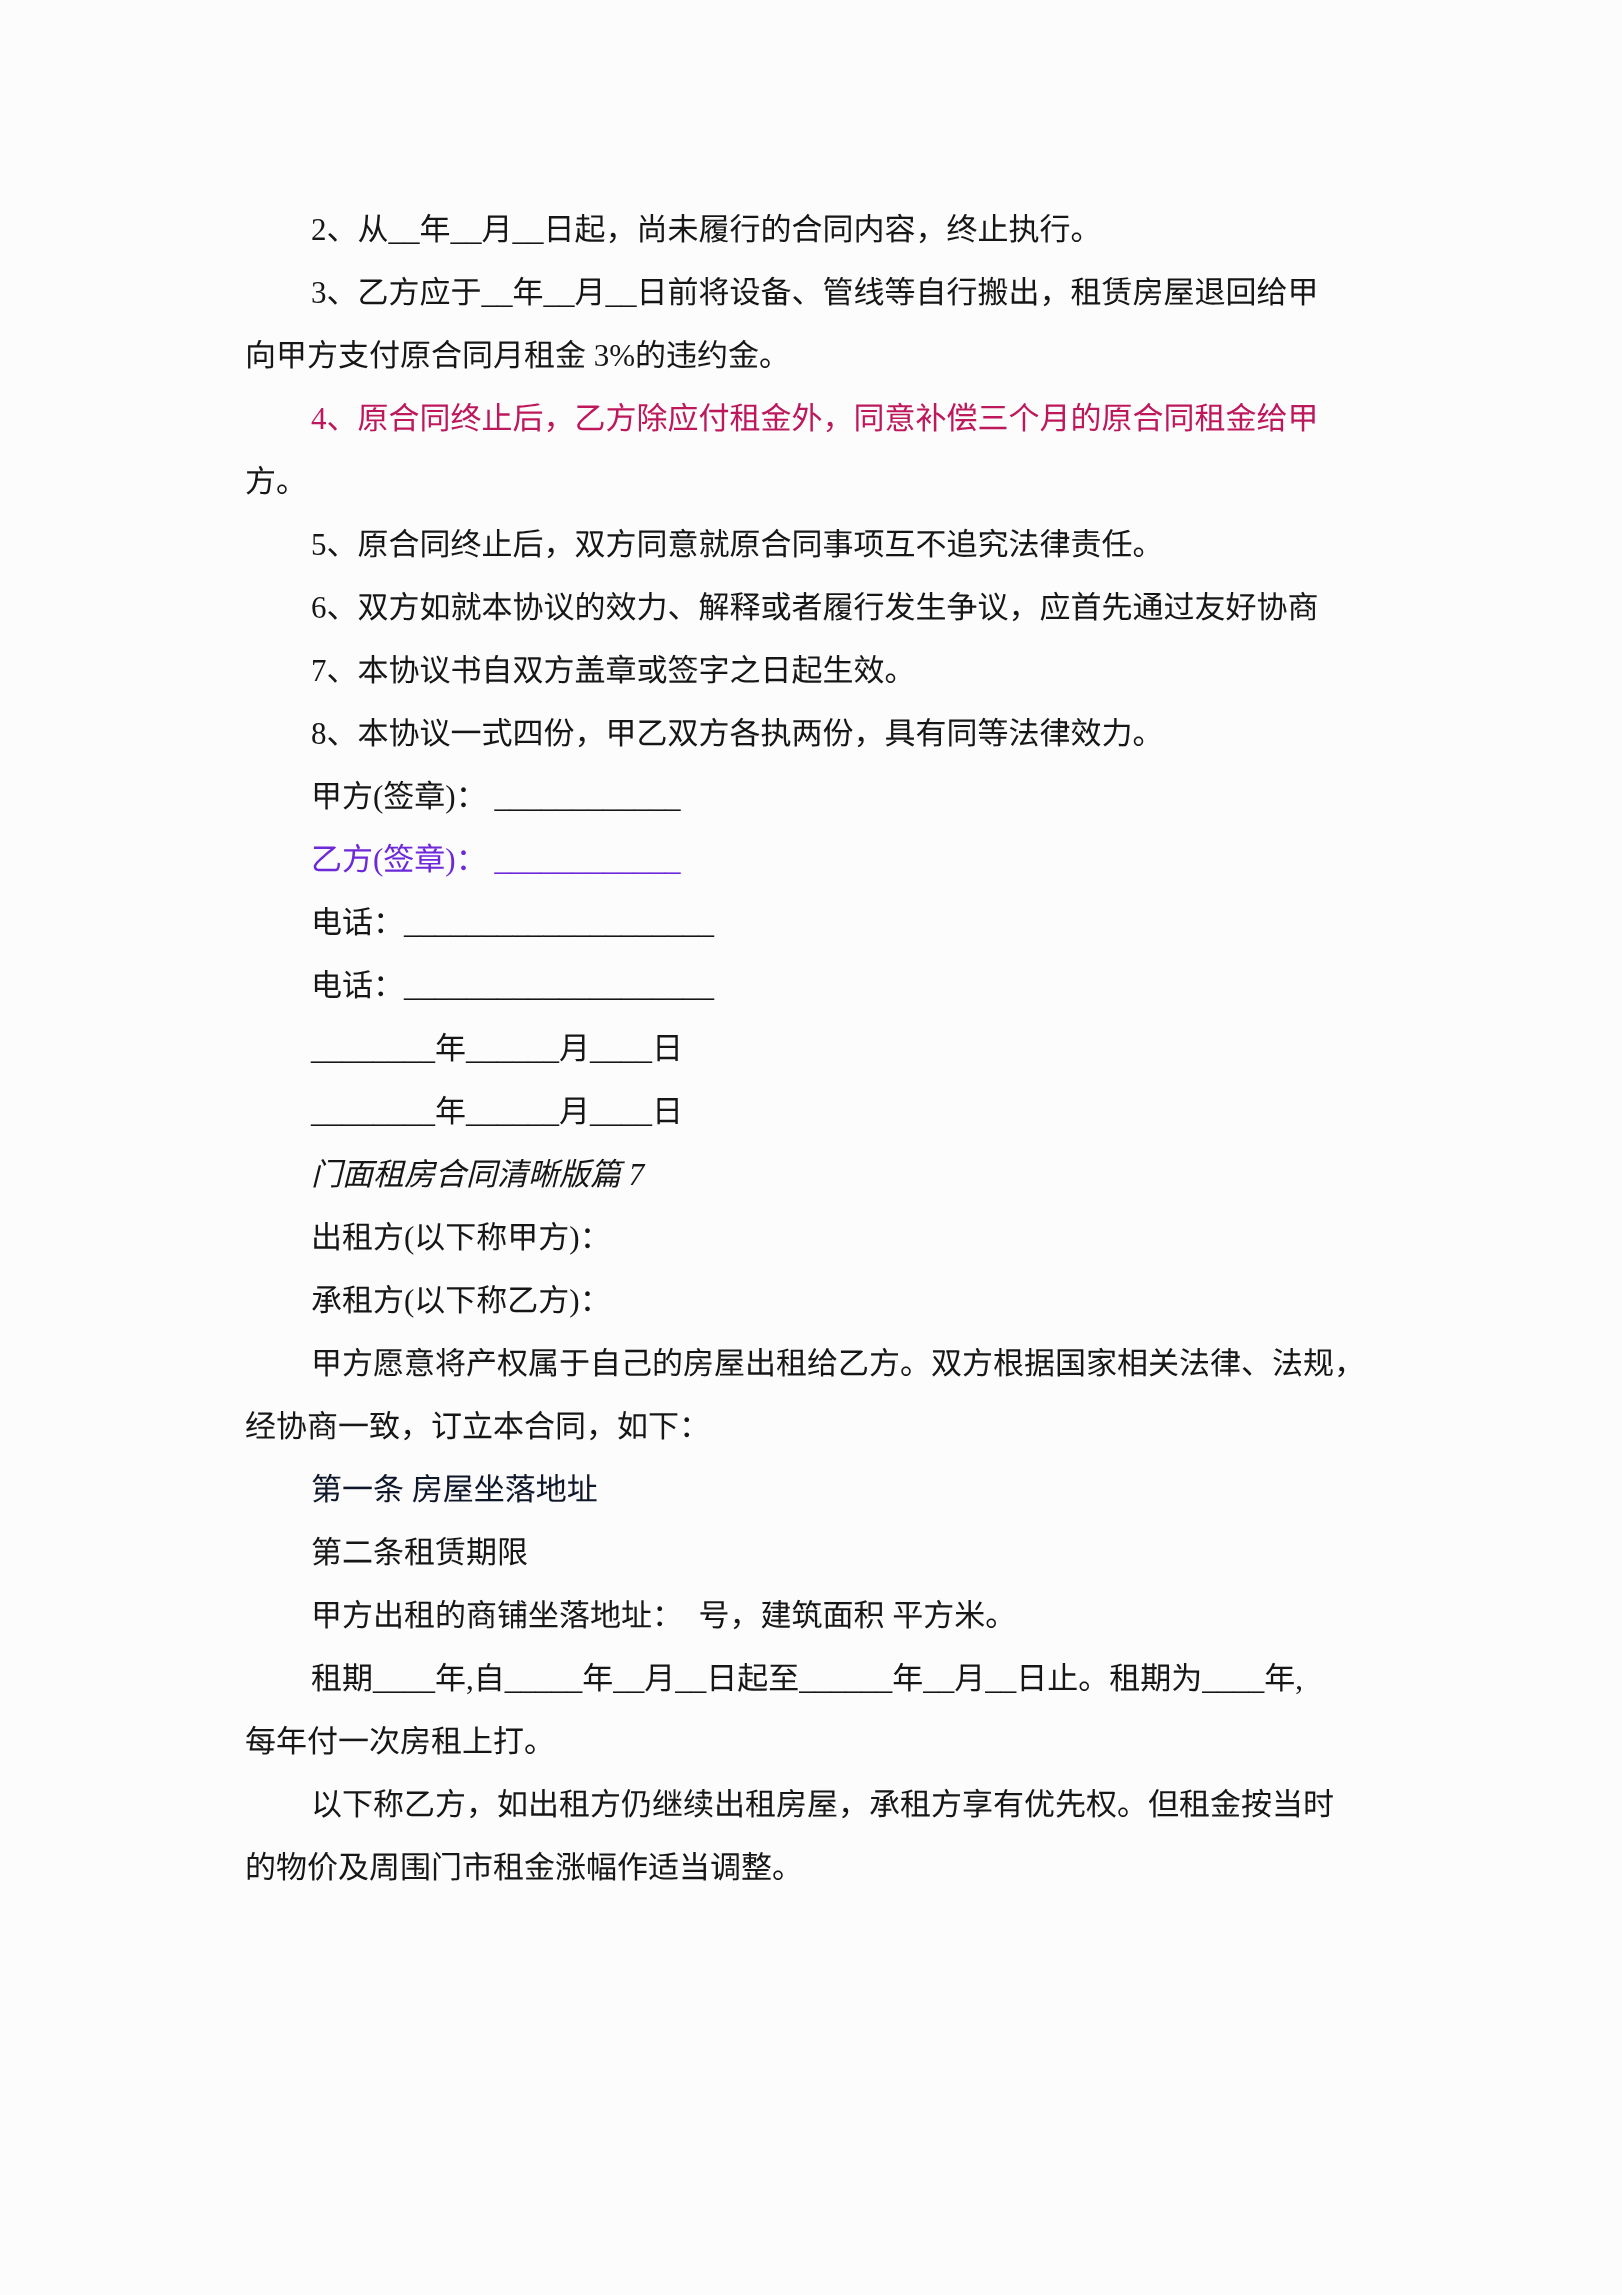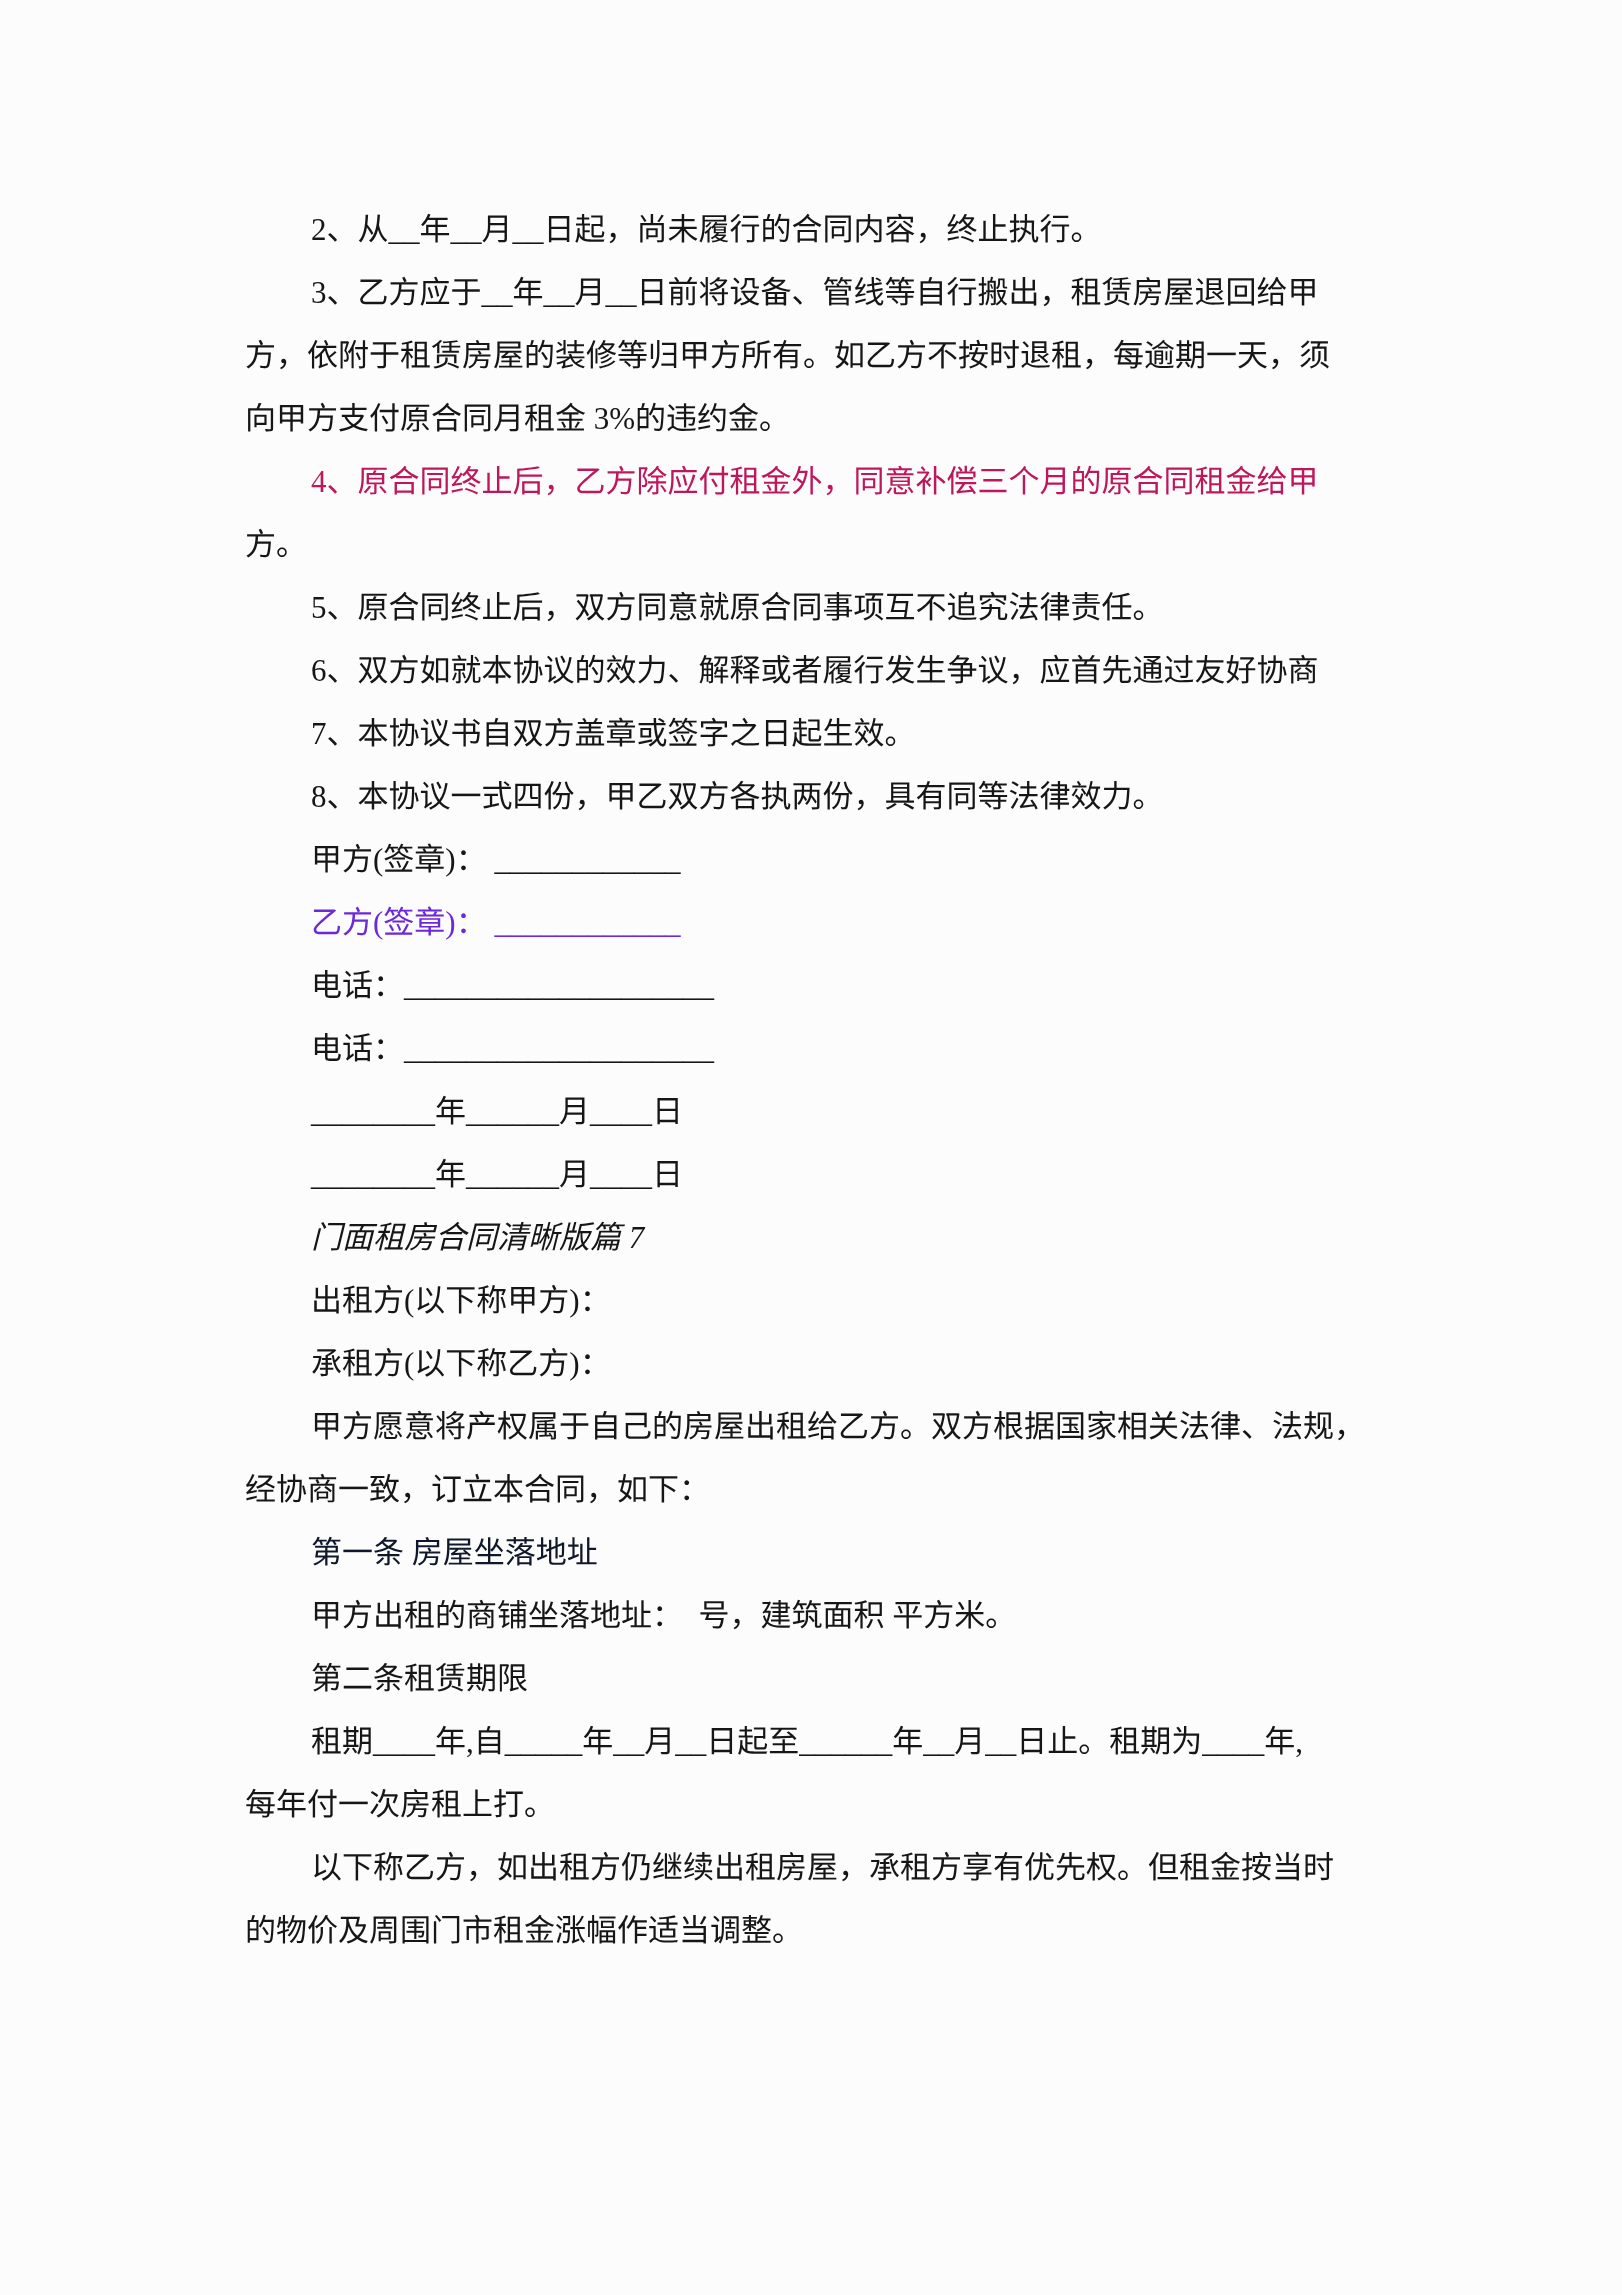--- a/index.html
+++ b/index.html
@@ -37,41 +37,40 @@
     padding-left: 66px;
   }
 </style>
 </head>
 <body style="background: rgb(252, 252, 252);">
 
 <div class="page" style="background: rgb(252, 252, 252);">
   <div class="content" id="doc-lines">
       <p class="line indent" style="color: rgb(22, 22, 22);">2、从__年__月__日起，尚未履行的合同内容，终止执行。</p>
       <p class="line indent" style="color: rgb(22, 22, 22);">3、乙方应于__年__月__日前将设备、管线等自行搬出，租赁房屋退回给甲</p>
-      <p class="line" style="color: rgb(22, 22, 22);">方，依附于租赁房屋的装修等归甲方所有。如乙方不按时退租，每逾期一天，须</p>
       <p class="line" style="color: rgb(22, 22, 22);">向甲方支付原合同月租金 3%的违约金。</p>
       <p class="line indent" style="color: #be185d;">4、原合同终止后，乙方除应付租金外，同意补偿三个月的原合同租金给甲</p>
       <p class="line" style="color: rgb(22, 22, 22);">方。</p>
       <p class="line indent" style="color: rgb(22, 22, 22);">5、原合同终止后，双方同意就原合同事项互不追究法律责任。</p>
       <p class="line indent" style="color: rgb(22, 22, 22);">6、双方如就本协议的效力、解释或者履行发生争议，应首先通过友好协商</p>
       <p class="line indent" style="color: rgb(22, 22, 22);">7、本协议书自双方盖章或签字之日起生效。</p>
       <p class="line indent" style="color: rgb(22, 22, 22);">8、本协议一式四份，甲乙双方各执两份，具有同等法律效力。</p>
       <p class="line indent" style="color: rgb(22, 22, 22);">甲方(签章)： ____________</p>
       <p class="line indent" style="color: #6d28d9;">乙方(签章)： ____________</p>
       <p class="line indent" style="color: rgb(22, 22, 22);">电话：____________________</p>
       <p class="line indent" style="color: rgb(22, 22, 22);">电话：____________________</p>
       <p class="line indent" style="color: rgb(22, 22, 22);">________年______月____日</p>
       <p class="line indent" style="color: rgb(22, 22, 22);">________年______月____日</p>
       <p class="line indent" style="color: rgb(22, 22, 22); font-style: italic;">门面租房合同清晰版篇 7</p>
       <p class="line indent" style="color: rgb(22, 22, 22);">出租方(以下称甲方)：</p>
       <p class="line indent" style="color: rgb(22, 22, 22);">承租方(以下称乙方)：</p>
       <p class="line indent" style="color: rgb(22, 22, 22);">甲方愿意将产权属于自己的房屋出租给乙方。双方根据国家相关法律、法规，</p>
       <p class="line" style="color: rgb(22, 22, 22);">经协商一致，订立本合同，如下：</p>
       <p class="line indent" style="color: #0f172a;">第一条 房屋坐落地址</p>
+      <p class="line indent" style="color: rgb(22, 22, 22);">第二条租赁期限</p>
       <p class="line indent" style="color: rgb(22, 22, 22);">甲方出租的商铺坐落地址：  号，建筑面积 平方米。</p>
-      <p class="line indent" style="color: rgb(22, 22, 22);">第二条租赁期限</p>
       <p class="line indent" style="color: rgb(22, 22, 22);">租期____年,自_____年__月__日起至______年__月__日止。租期为____年,</p>
       <p class="line" style="color: rgb(22, 22, 22);">每年付一次房租上打。</p>
       <p class="line indent" style="color: rgb(22, 22, 22);">以下称乙方，如出租方仍继续出租房屋，承租方享有优先权。但租金按当时</p>
       <p class="line" style="color: rgb(22, 22, 22);">的物价及周围门市租金涨幅作适当调整。</p>
     </div>
 </div>
 
 
 </body></html>

